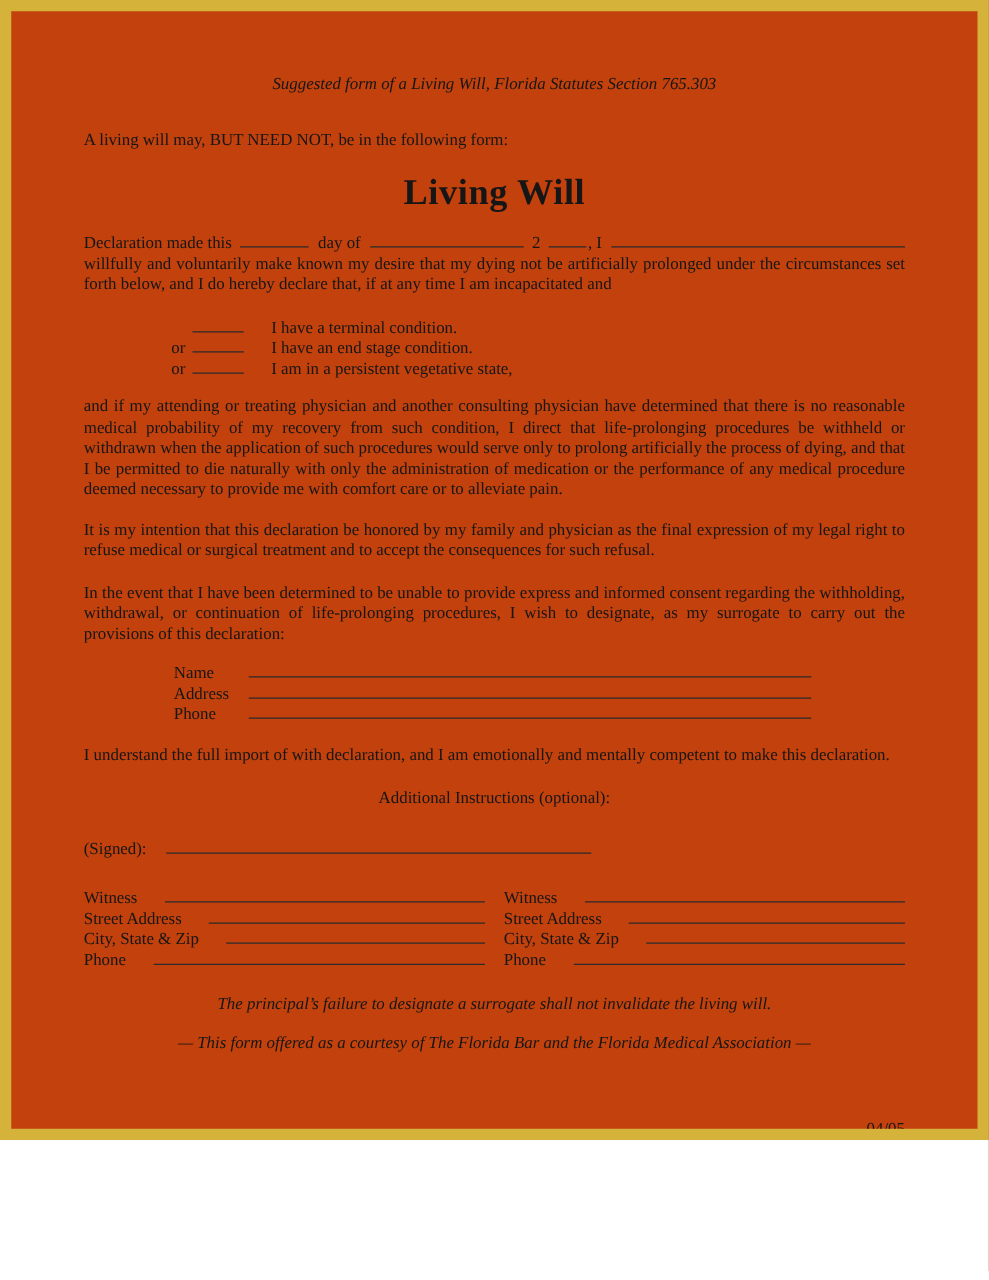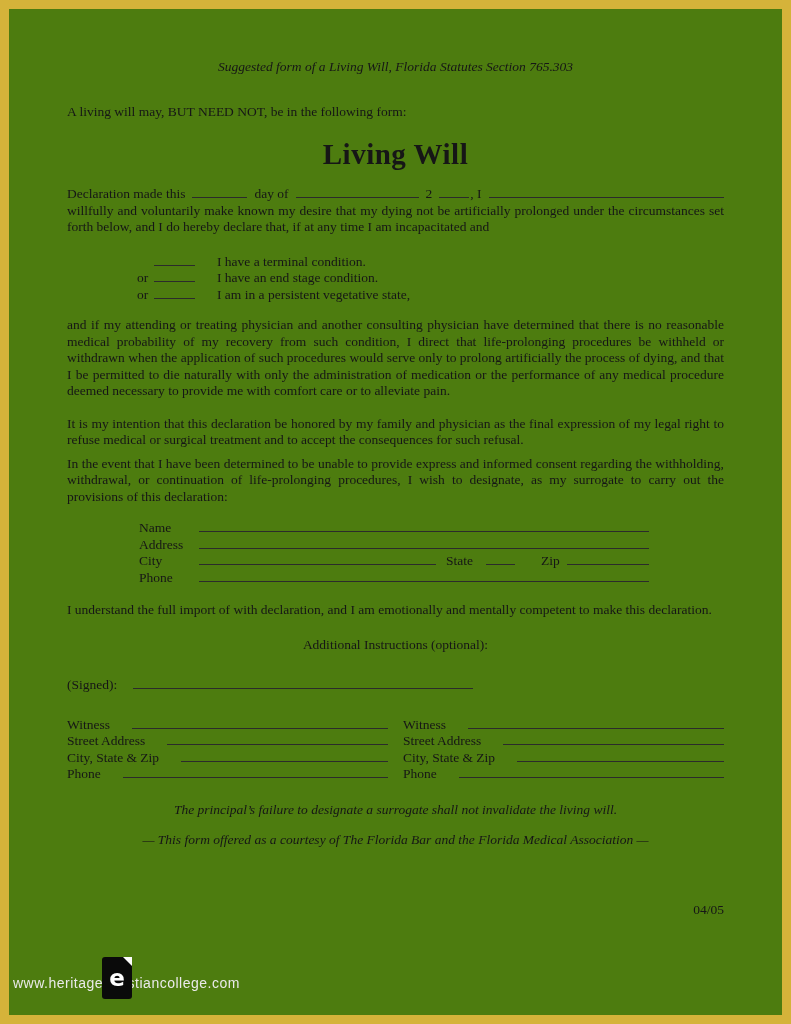--- a/index.html
+++ b/index.html
@@ -1,22 +1,22 @@
 <!DOCTYPE html>
 <html><head>
 <meta charset="utf-8">
 <style>
   html, body { margin: 0; padding: 0; }
   body { width: 791px; height: 1024px; background: #ffffff; }
 
   .frame {
     box-sizing: border-box;
-    width: 791px; height: 1024px;
+    width: 791px; height: 912px;
     border: 9px solid #d5b33a;
-    background: #4d7c0f;
+    background: #c2410c;
     position: relative;
     overflow: hidden;
     font-family: "Liberation Serif", "DejaVu Serif", serif;
     color: #161616;
     font-size: 13.5px;
     line-height: 16.5px;
   }
   .content { padding: 50px 58px 0 58px; position: relative; z-index: 1; }
 
   .bl { display: inline-block; border-bottom: 1.5px solid #2b2b2b; height: 11px; }
@@ -39,21 +39,21 @@
 
   .cond { margin-top: 18px; }
   .cond-row { display: flex; align-items: baseline; margin-left: 70px; }
   .or-cell { width: 17px; flex: none; }
   .cond-bl { width: 41px; flex: none; }
   .cond-text { margin-left: 22px; }
 
   .para { text-align: justify; }
   .p-determination { margin-top: 14px; }
   .p-intention { margin-top: 16px; }
-  .p-surrogate { margin-top: 7px; }
+  .p-surrogate { margin-top: 17px; }
   .p-competence { margin-top: 16px; text-align: justify; }
   .p-additional { margin-top: 18px; text-align: center; }
 
   .fields { margin-top: 15px; margin-left: 72px; width: 510px; }
   .frow { display: flex; align-items: baseline; height: 16.5px; }
   .flabel { width: 60px; flex: none; }
   .fline { flex: 1; border-bottom: 1.5px solid #2b2b2b; height: 11px; }
   .fline-city { flex: none; width: 237px; }
   .slabel { margin-left: 10px; flex: none; }
   .sline { flex: none; width: 29px; margin-left: 13px; border-bottom: 1.5px solid #2b2b2b; height: 11px; }
@@ -148,28 +148,20 @@
     <div class="fields">
       <div class="frow">
         <span class="flabel">Name</span>
         <span class="fline"></span>
       </div>
       <div class="frow">
         <span class="flabel">Address</span>
         <span class="fline"></span>
       </div>
       <div class="frow">
-        <span class="flabel">City</span>
-        <span class="fline fline-city"></span>
-        <span class="slabel">State</span>
-        <span class="sline"></span>
-        <span class="zlabel">Zip</span>
-        <span class="zline"></span>
-      </div>
-      <div class="frow">
         <span class="flabel">Phone</span>
         <span class="fline"></span>
       </div>
     </div>
 
     <div class="p-competence">I understand the full import of with declaration, and I am emotionally and mentally competent to make this declaration.</div>
 
     <div class="p-additional">Additional Instructions (optional):</div>
 
     <div class="signed">

